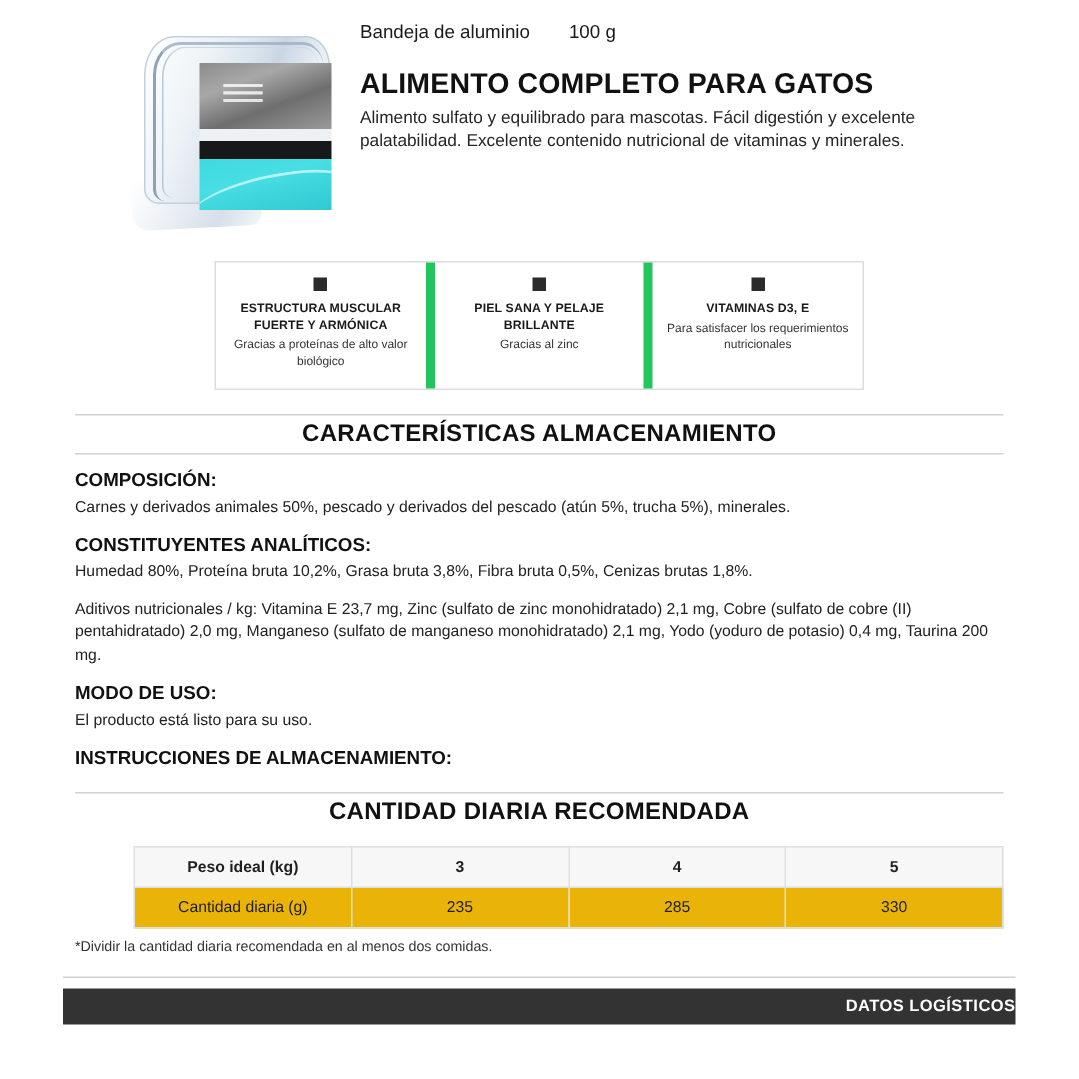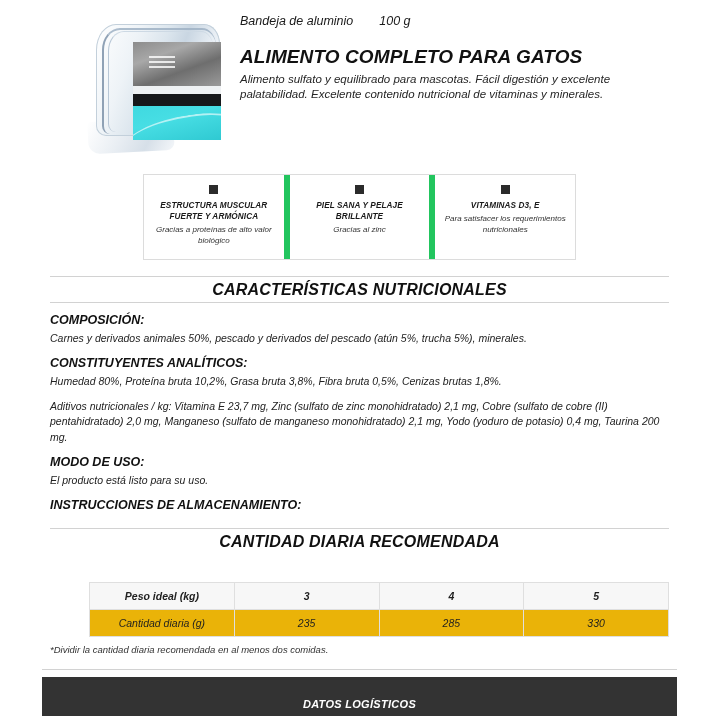--- a/index.html
+++ b/index.html
@@ -13,21 +13,20 @@
     overflow: hidden;
     font-family: "Liberation Sans", sans-serif;
     color: #1a1a1a;
     position: relative;
   }
   .sheet {
     width: 719px;
     height: 719px;
     position: relative;
     overflow: hidden;
-    font-style: italic;
   }
 
   
   .hero {
     display: flex;
     align-items: flex-start;
     padding: 10px 50px 0 50px;
     box-sizing: border-box;
   }
   .hero-img {
@@ -230,21 +229,21 @@
   }
   .block p {
     margin: 0;
     font-size: 10.5px;
     line-height: 1.45;
     color: #222;
   }
 
   
   .table-wrap {
-    margin: 28px 50px 0 50px;
+    margin: 10px 50px 0 50px;
     padding-left: 39px;
   }
   table.daily {
     width: 100%;
     border-collapse: collapse;
     table-layout: fixed;
   }
   table.daily th,
   table.daily td {
     border: 1px solid #dfdfdf;
@@ -268,25 +267,25 @@
 
   
   .logistics-rule {
     margin: 14px 42px 0 42px;
     border-top: 1px solid #d2d2d2;
   }
   .logistics-banner {
     margin: 7px 42px 0 42px;
     background: #333333;
     color: #ffffff;
-    text-align: center;
+    text-align: right;
     font-size: 11px;
     font-weight: bold;
     letter-spacing: .3px;
-    padding: 21px 0 6px 0;
+    padding: 6px 0 6px 0;
   }
 </style>
 </head>
 <body>
 
 <div class="sheet">
 
   <div class="hero">
     <div class="hero-img">
       <div class="tray">
@@ -322,21 +321,21 @@
       <div class="feature-sub">Gracias al zinc</div>
     </div>
     <div class="feature">
       <div class="feature-icon"></div>
       <div class="feature-title">VITAMINAS D3, E</div>
       <div class="feature-sub">Para satisfacer los requerimientos nutricionales</div>
     </div>
   </div>
 
   <div class="section-head">
-    <h2>CARACTERÍSTICAS NUTRICIONALES</h2>
+    <h2>CARACTERÍSTICAS ALMACENAMIENTO</h2>
   </div>
 
   <div class="block">
     <h3>COMPOSICIÓN:</h3>
     <p>Carnes y derivados animales 50%, pescado y derivados del pescado (atún 5%, trucha 5%), minerales.</p>
   </div>
 
   <div class="block">
     <h3>CONSTITUYENTES ANALÍTICOS:</h3>
     <p>Humedad 80%, Proteína bruta 10,2%, Grasa bruta 3,8%, Fibra bruta 0,5%, Cenizas brutas 1,8%.</p>

